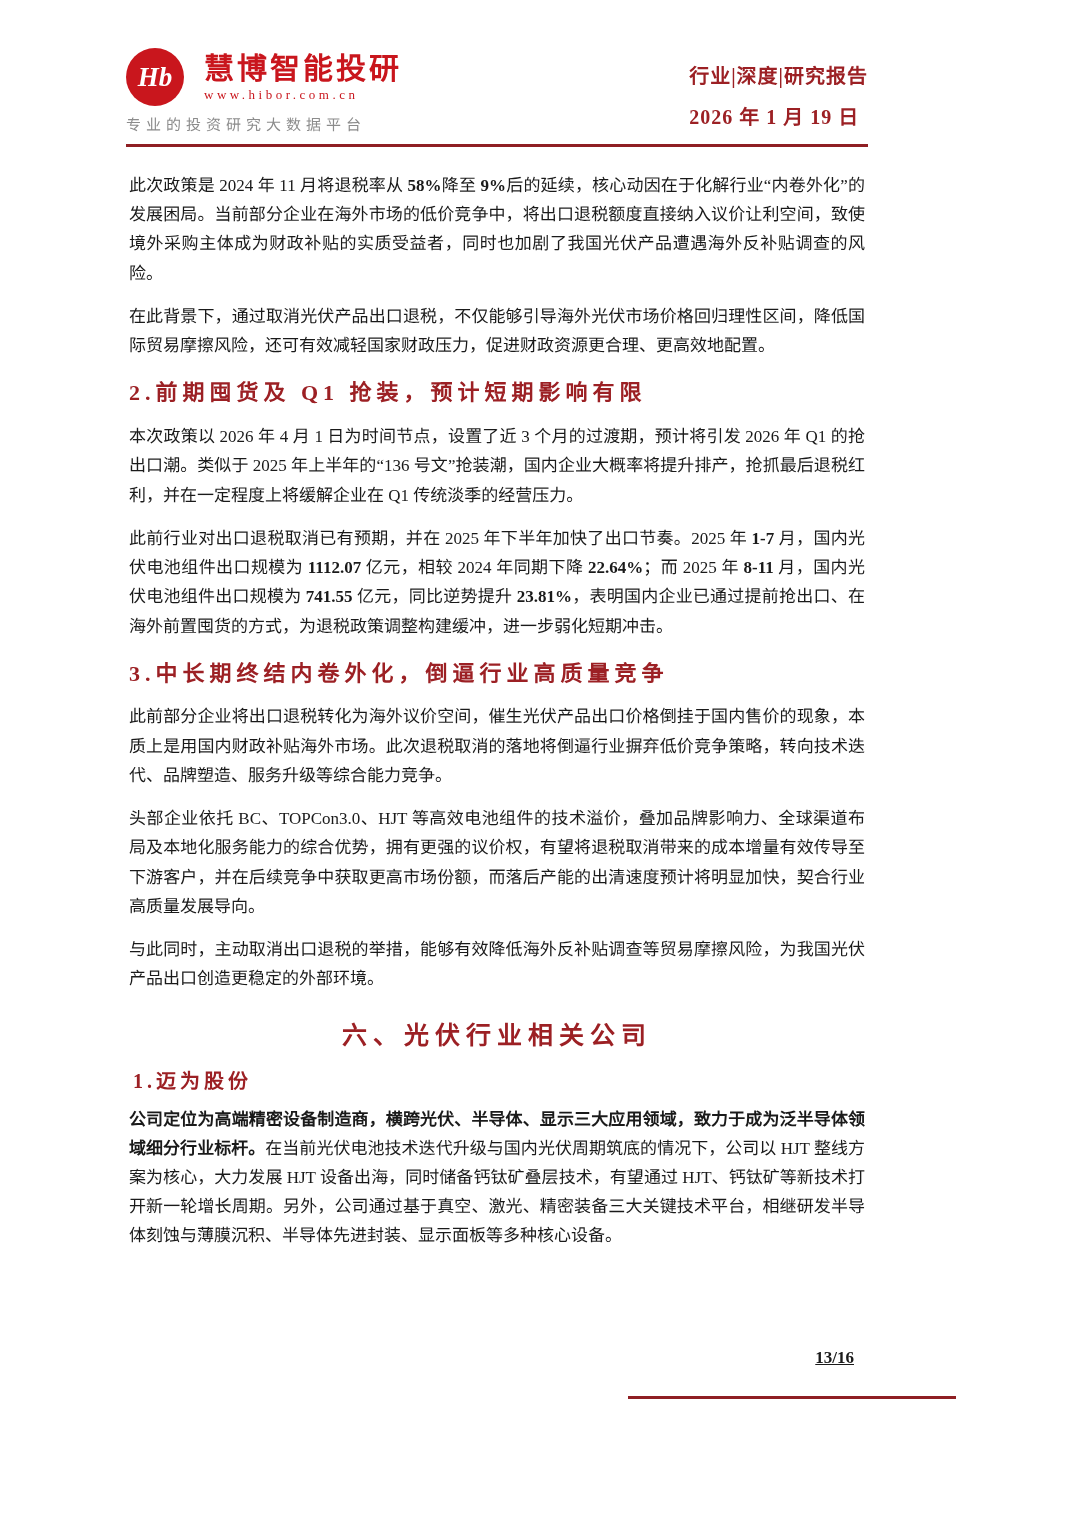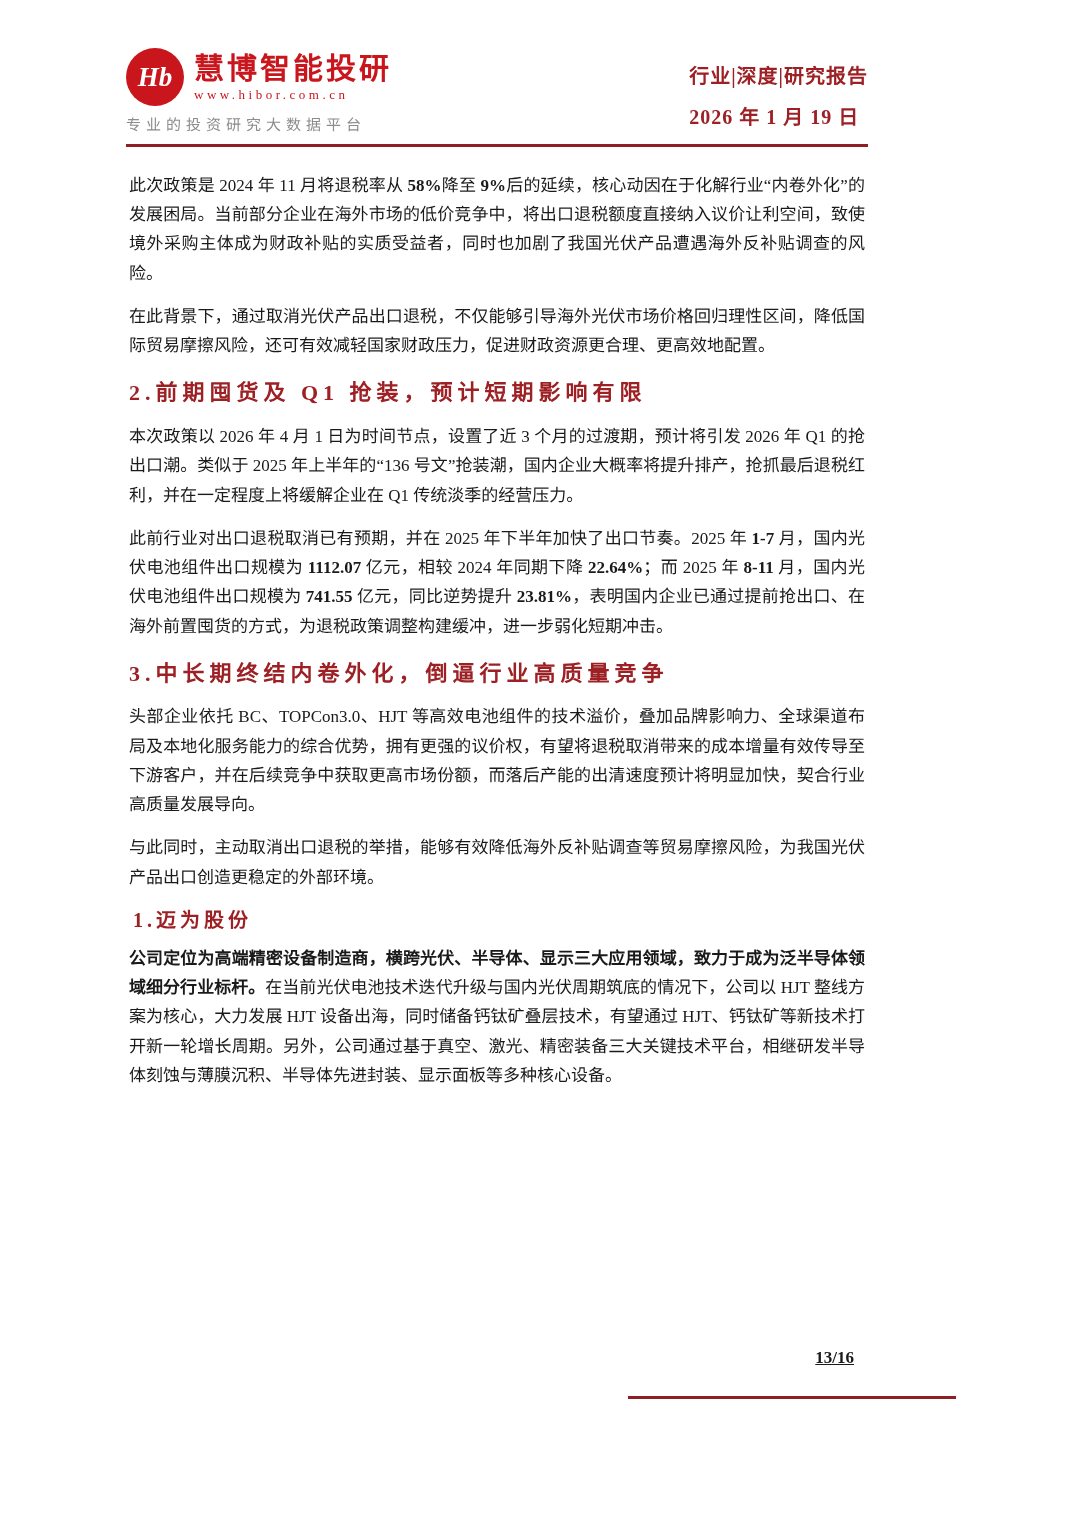--- a/index.html
+++ b/index.html
@@ -26,21 +26,21 @@
   .header{padding:48px 124px 0 126px;}
   .header-row{display:flex;justify-content:space-between;align-items:flex-start;}
   .logo-row{display:flex;align-items:center;}
   .logo-circle{
     width:58px;height:58px;border-radius:50%;
     background:var(--brand-red,#c9161d);
     color:#fff;font-weight:bold;font-style:italic;
     font-size:27px;display:flex;align-items:center;justify-content:center;
     flex:0 0 auto;
   }
-  .logo-text{margin-left:10px;display:flex;flex-direction:column;}
+  .logo-text{margin-left:20px;display:flex;flex-direction:column;}
   .brand{
     color:var(--brand-red,#c9161d);
     font-weight:bold;font-size:30px;letter-spacing:3px;line-height:1.1;
   }
   .brand-url{
     color:var(--brand-red,#c9161d);
     font-size:13px;letter-spacing:3.5px;margin-top:2px;
   }
   .tagline{
     margin-top:7px;
@@ -133,23 +133,25 @@
 
   <main class="report-body">
     <p><span>此次政策是 2024 年 11 月将退税率从 </span><span class="b">58%</span><span>降至 </span><span class="b">9%</span><span>后的延续，核心动因在于化解行业“内卷外化”的发展困局。当前部分企业在海外市场的低价竞争中，将出口退税额度直接纳入议价让利空间，致使境外采购主体成为财政补贴的实质受益者，同时也加剧了我国光伏产品遭遇海外反补贴调查的风险。</span></p>
     <p>在此背景下，通过取消光伏产品出口退税，不仅能够引导海外光伏市场价格回归理性区间，降低国际贸易摩擦风险，还可有效减轻国家财政压力，促进财政资源更合理、更高效地配置。</p>
 
     <h2 class="section">2.前期囤货及 Q1 抢装，预计短期影响有限</h2>
     <p>本次政策以 2026 年 4 月 1 日为时间节点，设置了近 3 个月的过渡期，预计将引发 2026 年 Q1 的抢出口潮。类似于 2025 年上半年的“136 号文”抢装潮，国内企业大概率将提升排产，抢抓最后退税红利，并在一定程度上将缓解企业在 Q1 传统淡季的经营压力。</p>
     <p><span>此前行业对出口退税取消已有预期，并在 2025 年下半年加快了出口节奏。2025 年 </span><span class="b">1-7</span><span> 月，国内光伏电池组件出口规模为 </span><span class="b">1112.07</span><span> 亿元，相较 2024 年同期下降 </span><span class="b">22.64%</span><span>；而 2025 年 </span><span class="b">8-11</span><span> 月，国内光伏电池组件出口规模为 </span><span class="b">741.55</span><span> 亿元，同比逆势提升 </span><span class="b">23.81%</span><span>，表明国内企业已通过提前抢出口、在海外前置囤货的方式，为退税政策调整构建缓冲，进一步弱化短期冲击。</span></p>
 
     <h2 class="section">3.中长期终结内卷外化，倒逼行业高质量竞争</h2>
+    <p>此前部分企业将出口退税转化为海外议价空间，催生光伏产品出口价格倒挂于国内售价的现象，本质上是用国内财政补贴海外市场。此次退税取消的落地将倒逼行业摒弃低价竞争策略，转向技术迭代、品牌塑造、服务升级等综合能力竞争。</p>
     <p>头部企业依托 BC、TOPCon3.0、HJT 等高效电池组件的技术溢价，叠加品牌影响力、全球渠道布局及本地化服务能力的综合优势，拥有更强的议价权，有望将退税取消带来的成本增量有效传导至下游客户，并在后续竞争中获取更高市场份额，而落后产能的出清速度预计将明显加快，契合行业高质量发展导向。</p>
     <p>与此同时，主动取消出口退税的举措，能够有效降低海外反补贴调查等贸易摩擦风险，为我国光伏产品出口创造更稳定的外部环境。</p>
 
+    <h1 class="center-title">六、光伏行业相关公司</h1>
     <h3 class="company">1.迈为股份</h3>
     <p><span class="b">公司定位为高端精密设备制造商，横跨光伏、半导体、显示三大应用领域，致力于成为泛半导体领域细分行业标杆。</span><span>在当前光伏电池技术迭代升级与国内光伏周期筑底的情况下，公司以 HJT 整线方案为核心，大力发展 HJT 设备出海，同时储备钙钛矿叠层技术，有望通过 HJT、钙钛矿等新技术打开新一轮增长周期。另外，公司通过基于真空、激光、精密装备三大关键技术平台，相继研发半导体刻蚀与薄膜沉积、半导体先进封装、显示面板等多种核心设备。</span></p>
   </main>
 
   <div class="page-num">13/16</div>
   <div class="footer-rule"></div>
 
 </div>
 
 </body></html>

